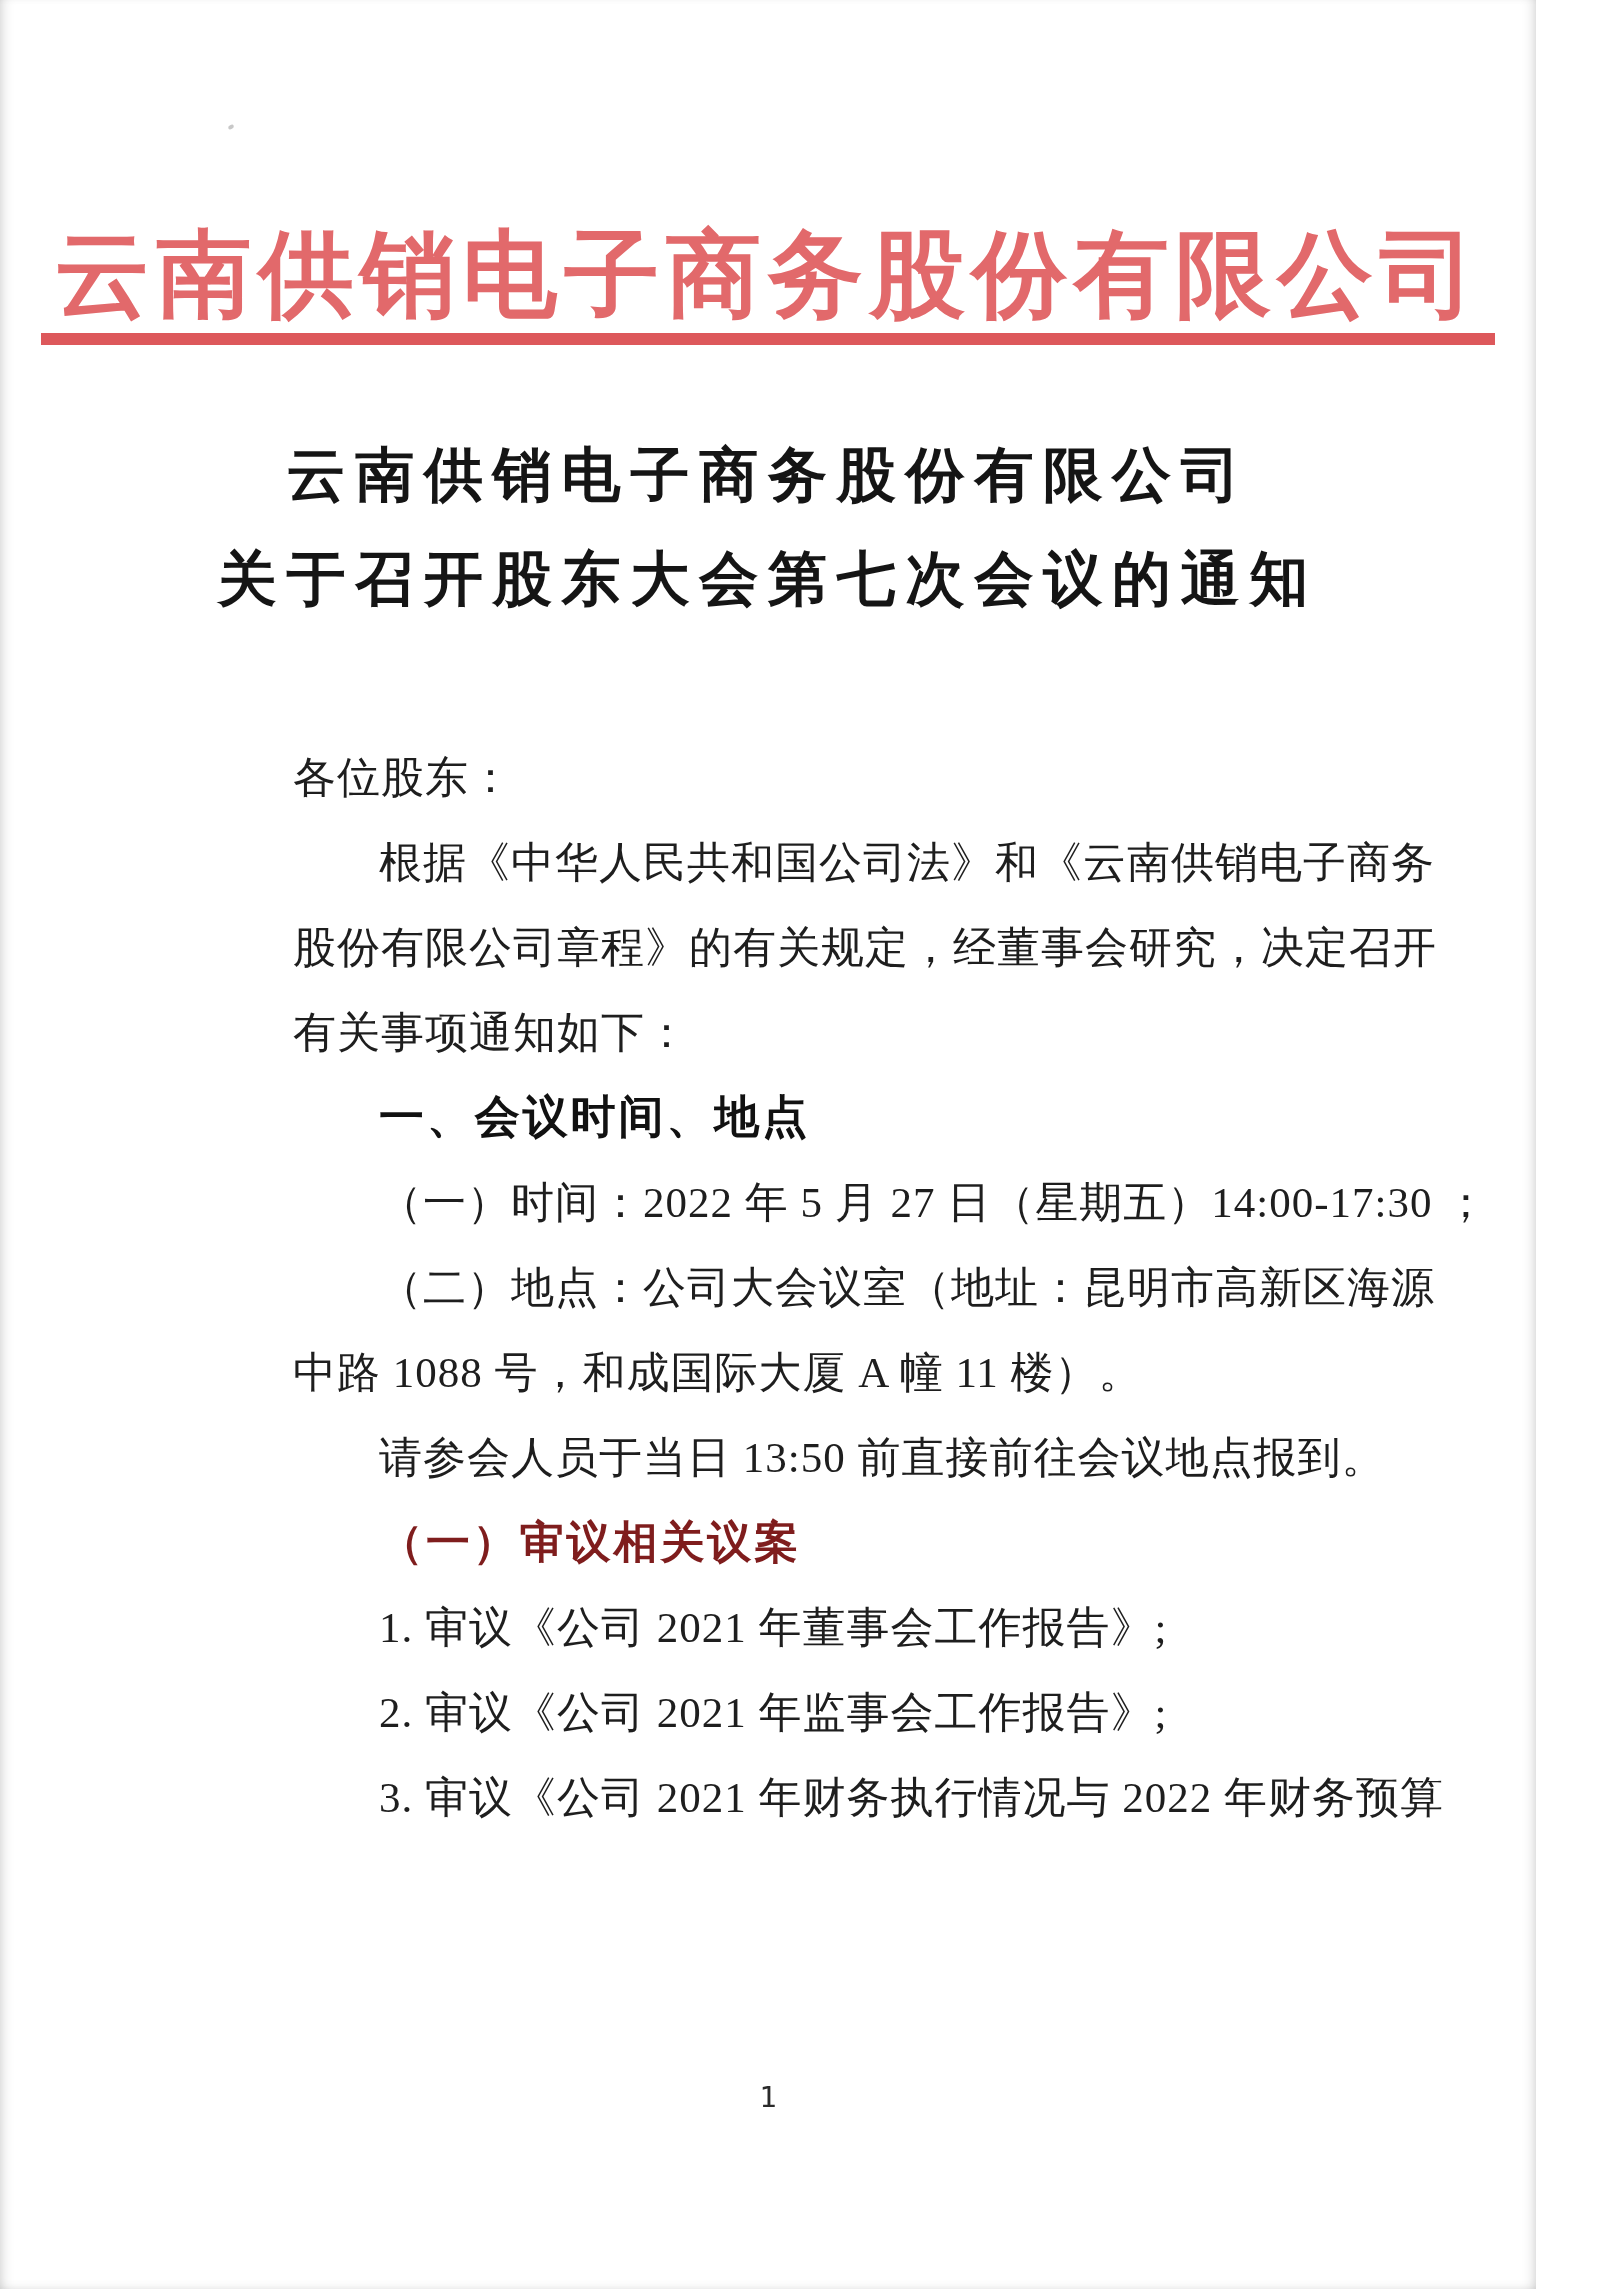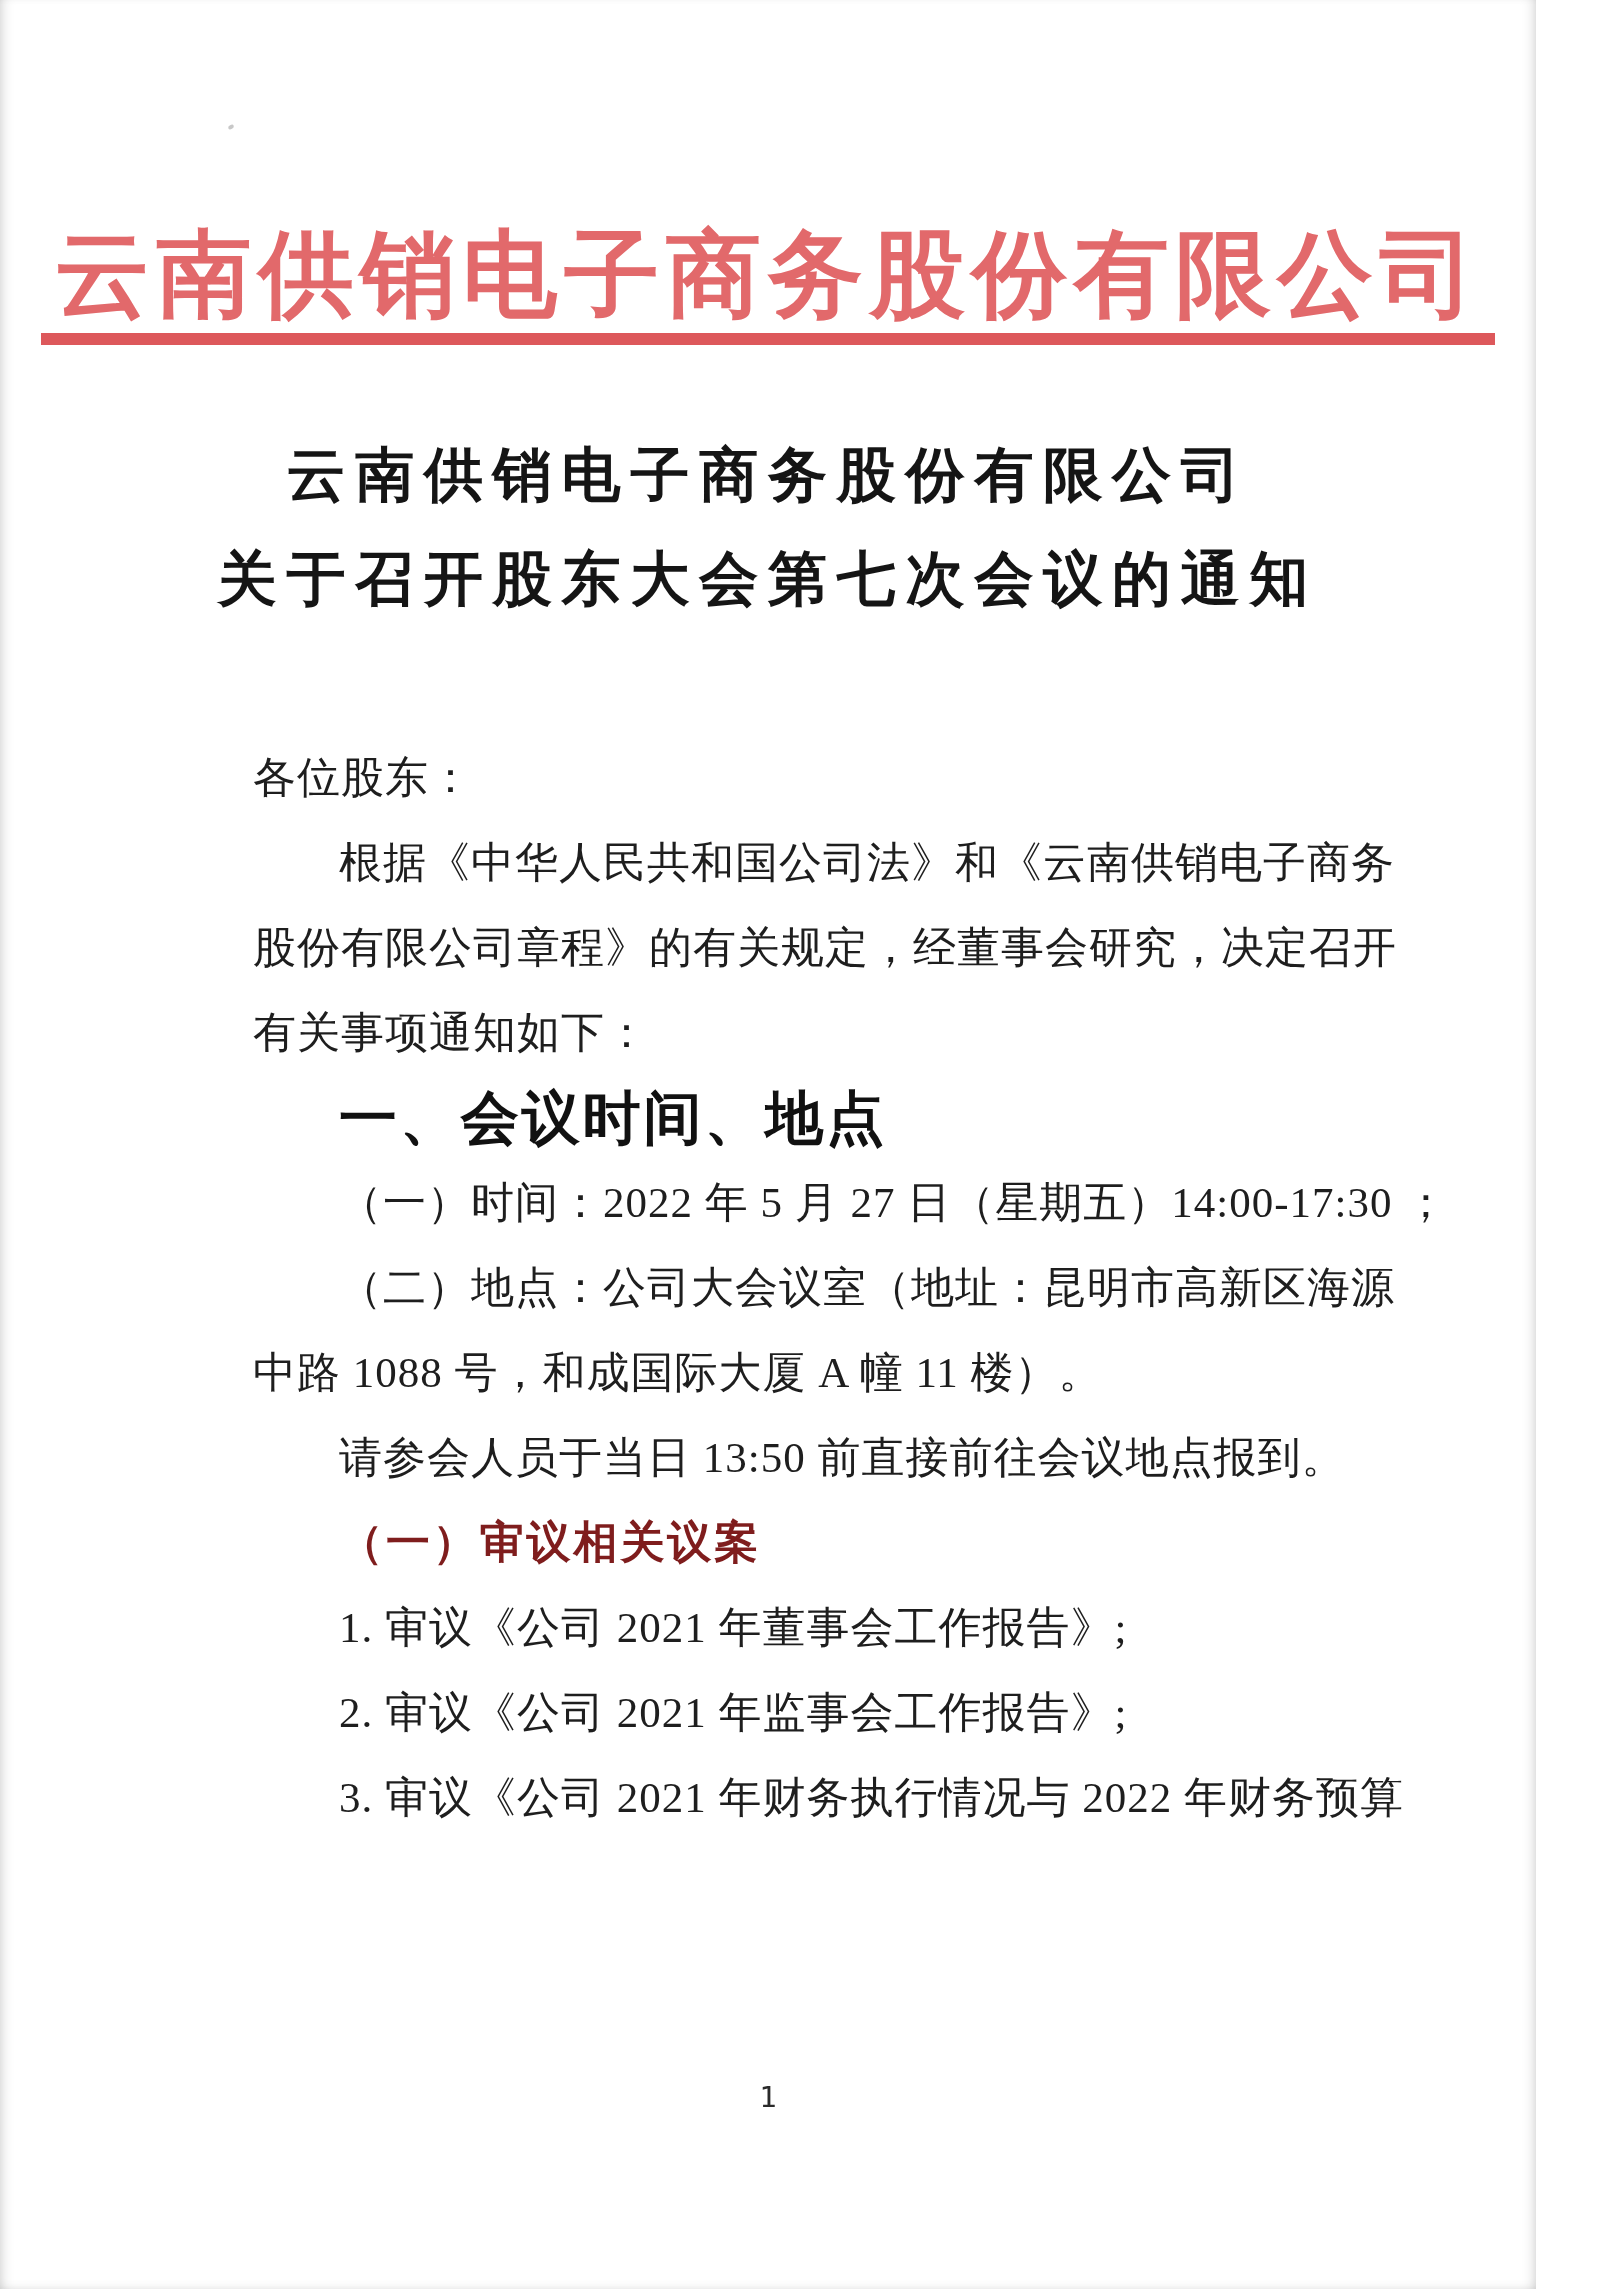--- a/index.html
+++ b/index.html
@@ -74,26 +74,27 @@
     width: 1117px;
   }
   .line {
     height: 85px;
     line-height: 85px;
     font-size: 43px;
     letter-spacing: 1px;
     white-space: nowrap;
     color: #1e1e1e;
     font-family: "Liberation Serif", serif;
+    margin-left: 40px;
   }
   .line.indent { padding-left: 86px; }
   .line.heading {
-    font-family: Liberation Sans, sans-serif;
+    font-family: Liberation Serif, serif;
     font-weight: bold;
-    font-size: 58px;
+    font-size: 45px;
     letter-spacing: 2.9px;
     color: #111111;
   }
   .line.subheading {
     font-weight: bold;
     font-size: 44px;
     letter-spacing: 2.9px;
     color: #7f1d1d;
   }
   

